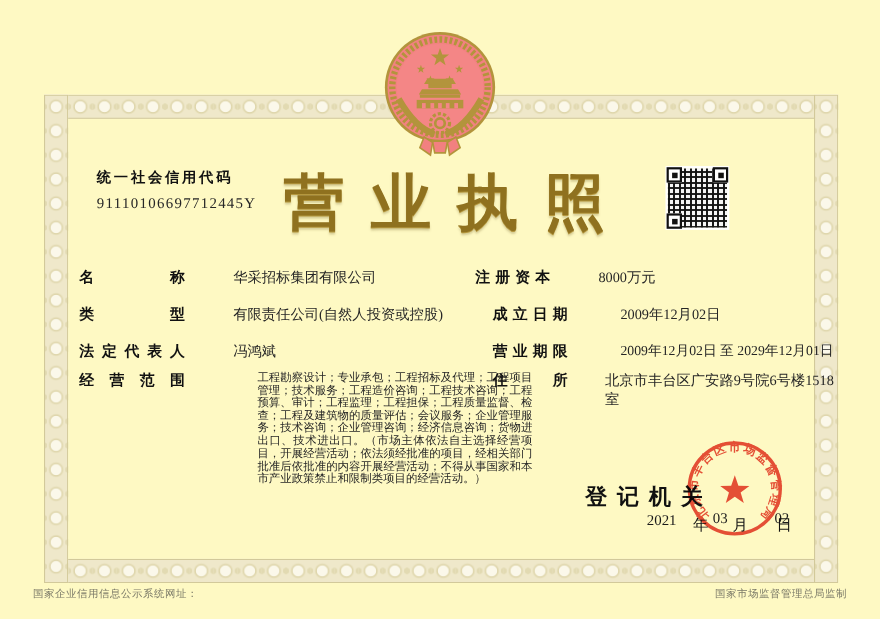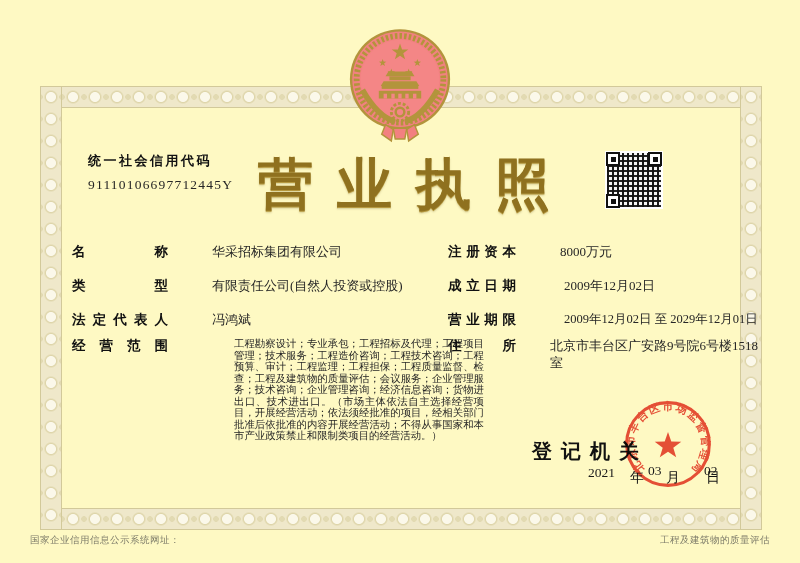--- a/index.html
+++ b/index.html
@@ -145,21 +145,21 @@
   </div>
   <div class="row" style="left:72px;top:311px;">
     <span class="flabel flabel-l">法定代表人</span>
     <span class="fvalue">冯鸿斌</span>
   </div>
   <div class="row" style="left:72px;top:337px;">
     <span class="flabel flabel-l">经营范围</span>
     <span class="fvalue fvalue-wrap scope-value">工程勘察设计；专业承包；工程招标及代理；工程项目管理；技术服务；工程造价咨询；工程技术咨询；工程预算、审计；工程监理；工程担保；工程质量监督、检查；工程及建筑物的质量评估；会议服务；企业管理服务；技术咨询；企业管理咨询；经济信息咨询；货物进出口、技术进出口。（市场主体依法自主选择经营项目，开展经营活动；依法须经批准的项目，经相关部门批准后依批准的内容开展经营活动；不得从事国家和本市产业政策禁止和限制类项目的经营活动。）</span>
   </div>
 
-  <div class="row" style="left:448px;top:243px;">
+  <div class="row" style="left:432px;top:243px;">
     <span class="flabel flabel-r">注册资本</span>
     <span class="fvalue" style="">8000万元</span>
   </div>
   <div class="row" style="left:448px;top:277px;">
     <span class="flabel flabel-r">成立日期</span>
     <span class="fvalue" style="margin-left:14px;">2009年12月02日</span>
   </div>
   <div class="row" style="left:448px;top:311px;">
     <span class="flabel flabel-r">营业期限</span>
     <span class="fvalue" style="margin-left:14px;font-size:12.5px;">2009年12月02日 至 2029年12月01日</span>
@@ -193,15 +193,15 @@
         <text transform="translate(82.4,35.7) rotate(42.7)">监</text>
         <text transform="translate(89.7,45.5) rotate(64)">督</text>
         <text transform="translate(92.9,57.3) rotate(85.3)">管</text>
         <text transform="translate(91.6,69.5) rotate(106.7)">理</text>
         <text transform="translate(86,80.3) rotate(128)">局</text>
       </g>
     </g>
   </svg>
 
   <div class="foot-note foot-left">国家企业信用信息公示系统网址：</div>
-  <div class="foot-note foot-right">工程及建筑物的质量评估</div>
+  <div class="foot-note foot-right">国家市场监督管理总局监制</div>
 
 </div>
 
 </body></html>

